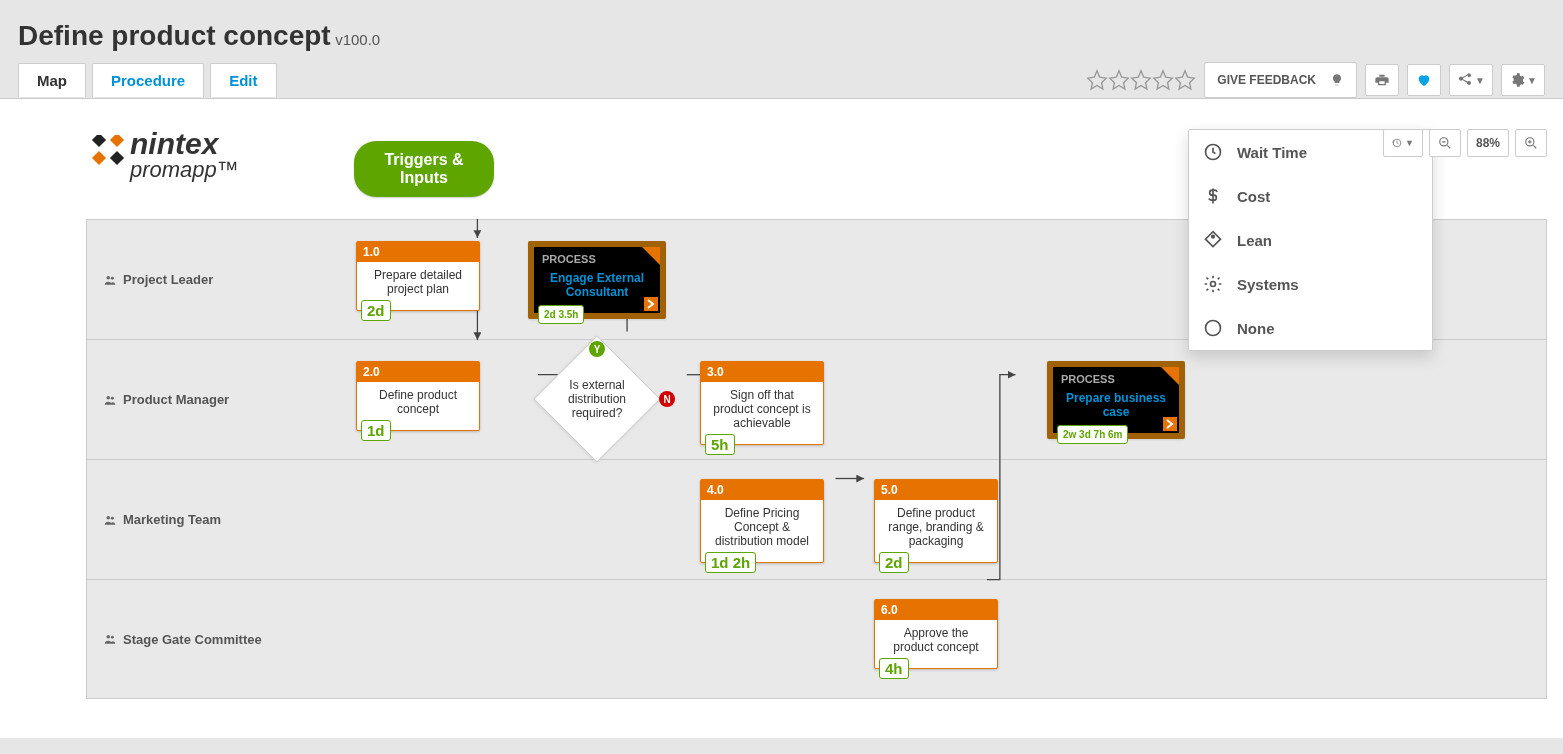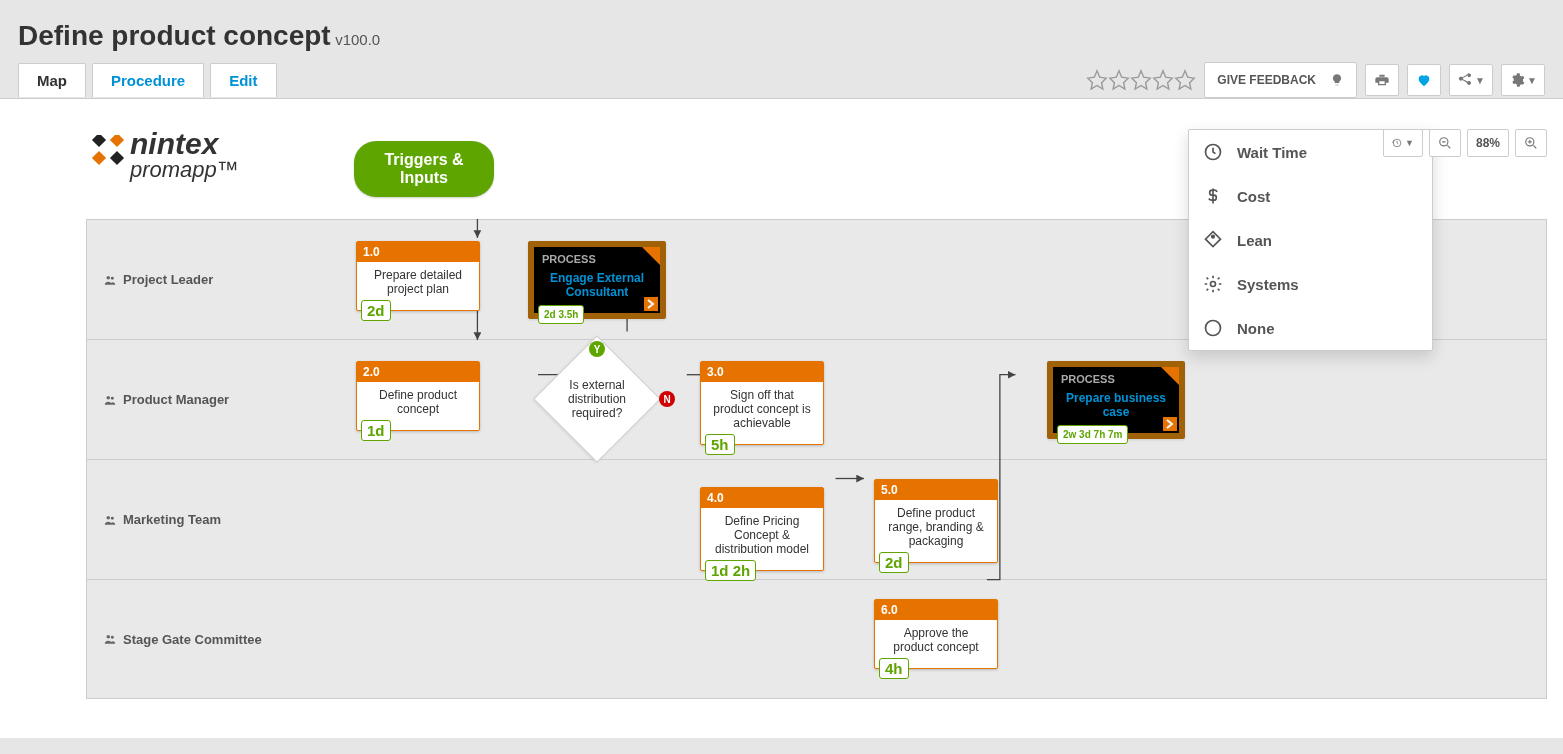--- a/index.html
+++ b/index.html
@@ -371,42 +371,42 @@
       <div class="yn y">Y</div>
       <div class="yn n">N</div>
     </div>
 
     <div class="step" style="left:614px; top:142px;">
       <div class="hdr">3.0</div>
       <div class="body">Sign off that product concept is achievable</div>
       <div class="dur">5h</div>
     </div>
 
-    <div class="step" style="left:614px; top:260px;margin-top:8px;">
+    <div class="step" style="left:614px; top:260px;">
       <div class="hdr">4.0</div>
       <div class="body">Define Pricing Concept &amp; distribution model</div>
       <div class="dur">1d 2h</div>
     </div>
 
     <div class="step" style="left:788px; top:260px;">
       <div class="hdr">5.0</div>
       <div class="body">Define product range, branding &amp; packaging</div>
       <div class="dur">2d</div>
     </div>
 
     <div class="step" style="left:788px; top:380px;">
       <div class="hdr">6.0</div>
       <div class="body">Approve the product concept</div>
       <div class="dur">4h</div>
     </div>
 
     <div class="pbox" style="left:961px; top:142px;">
       <div class="ptitle">PROCESS</div>
       <div class="plink">Prepare business case</div>
-      <div class="dur">2w 3d 7h 7m</div>
+      <div class="dur">2w 3d 7h 6m</div>
       <div class="arrow-out">
         <svg width="10" height="10" viewBox="0 0 10 10">
             <path d="M2 1l5 4-5 4" stroke="#fff" stroke-width="2" fill="none"></path>
           </svg>
       </div>
     </div>
 
   </div>
 </div>
 

